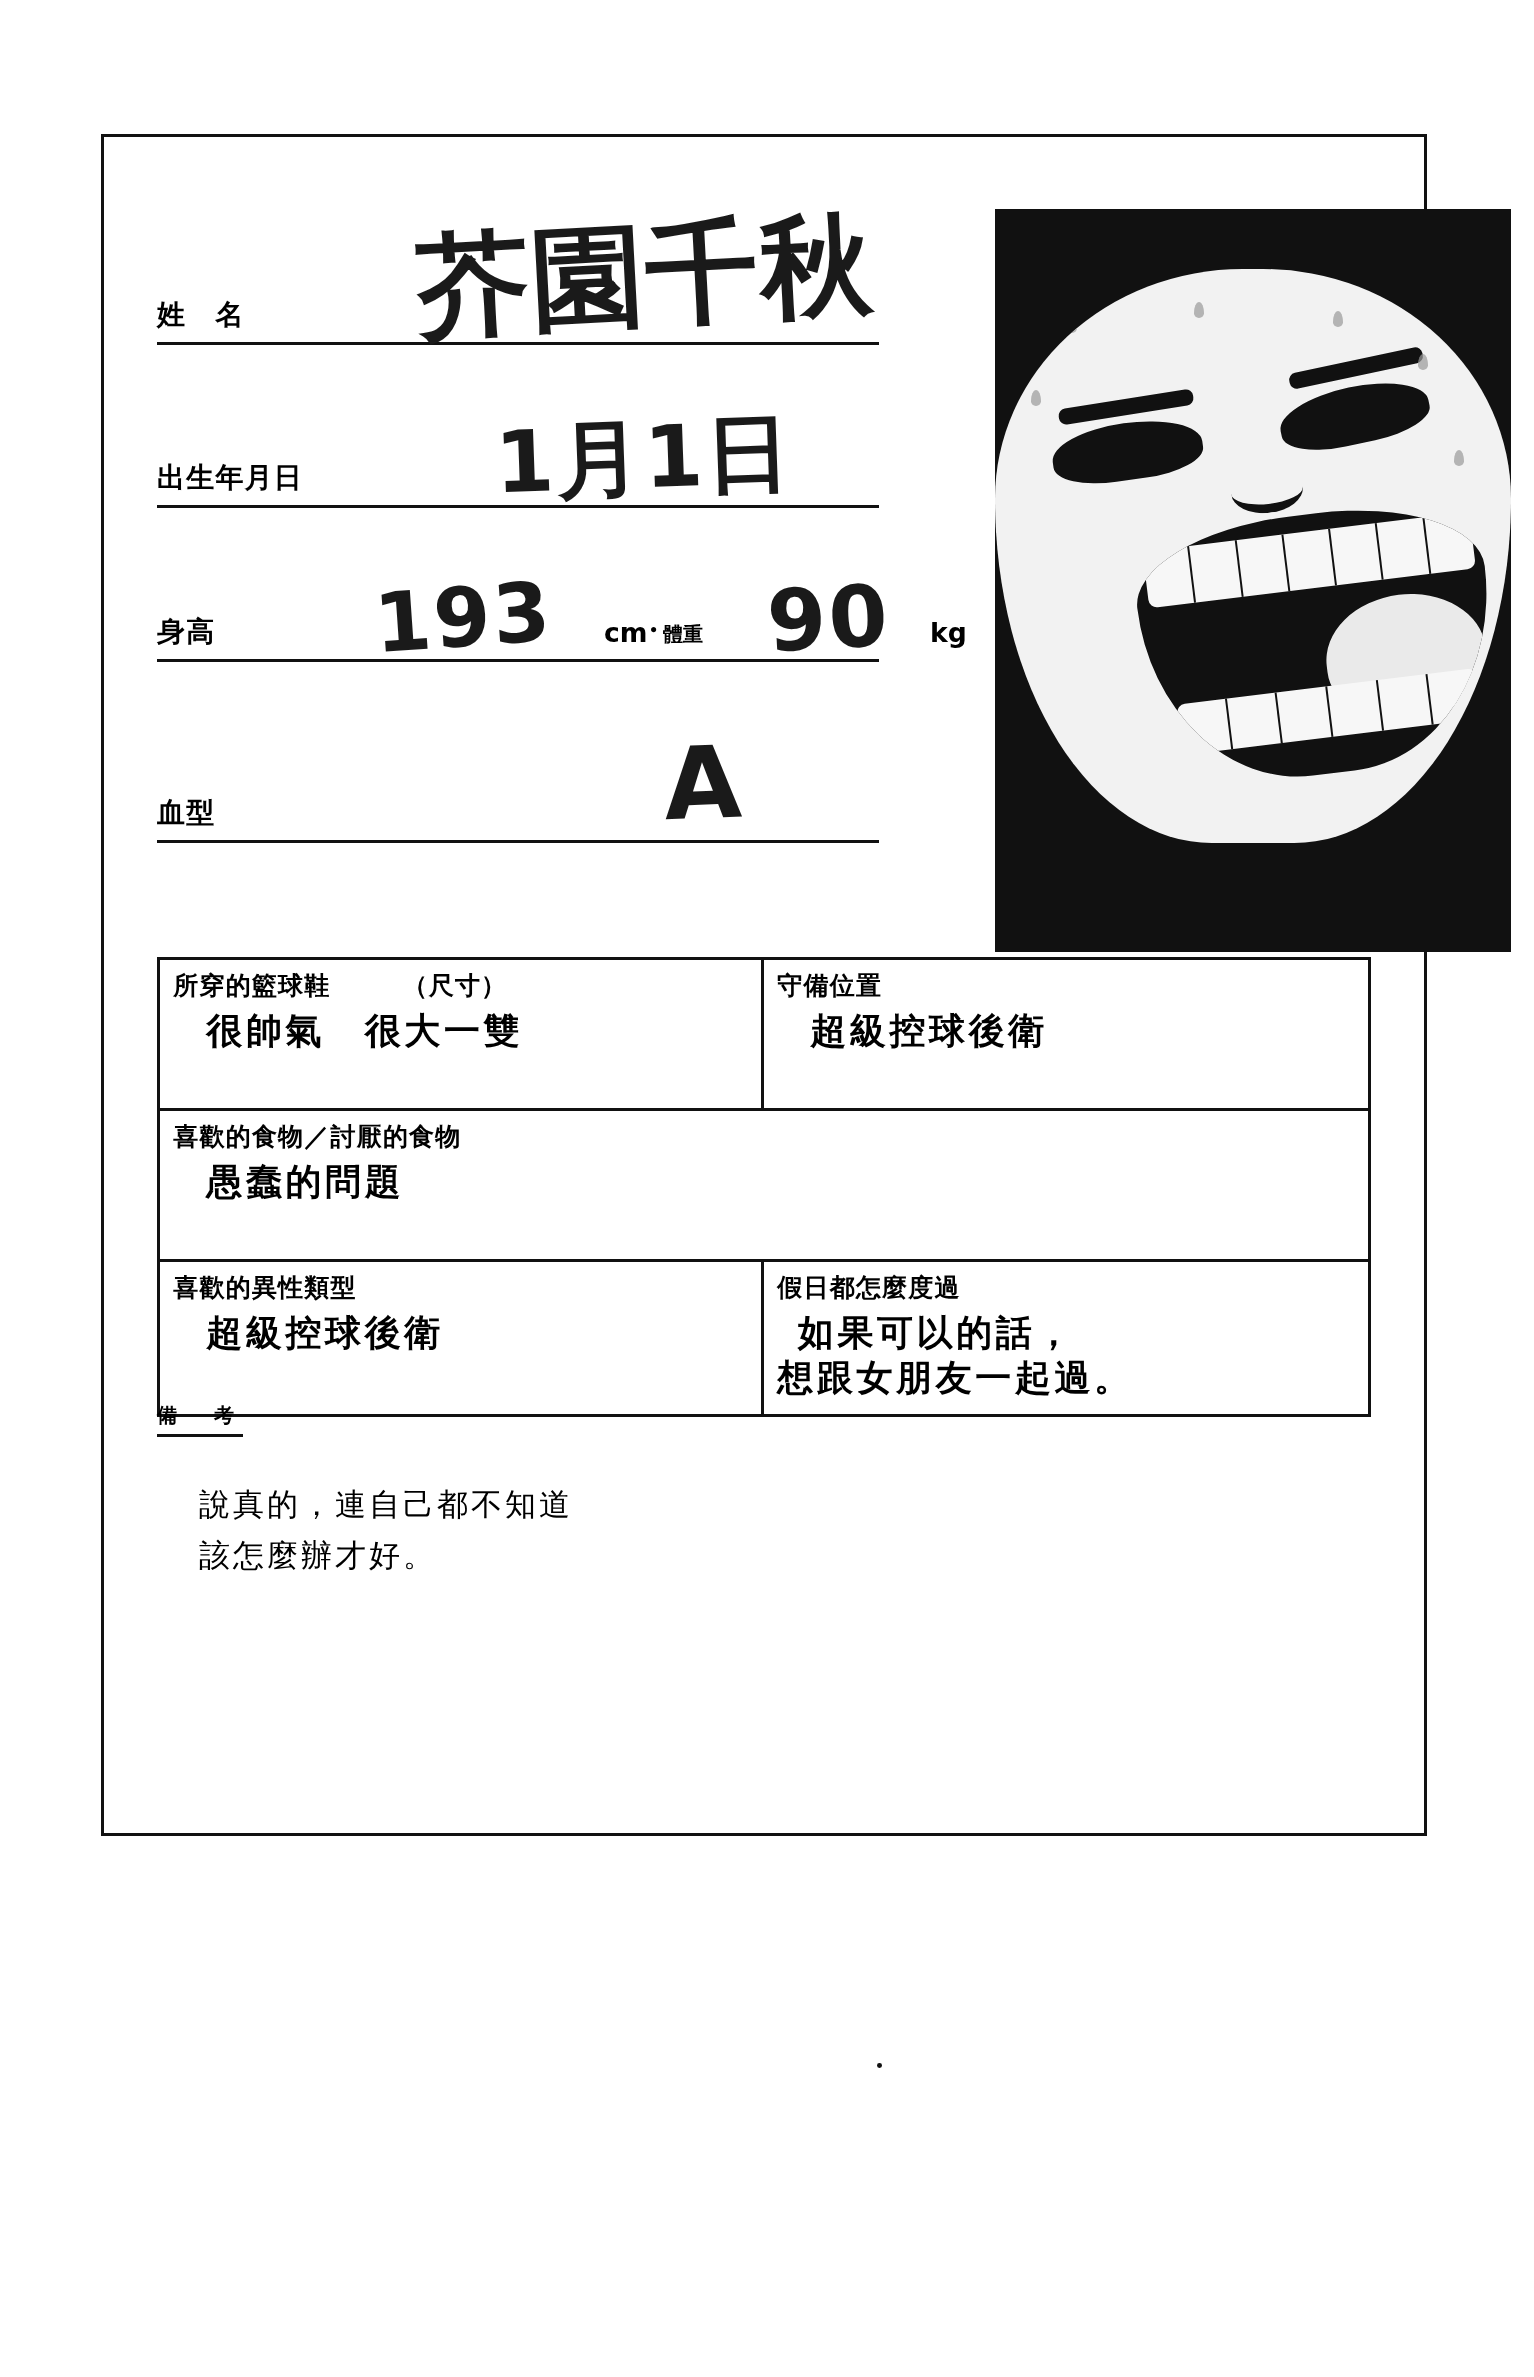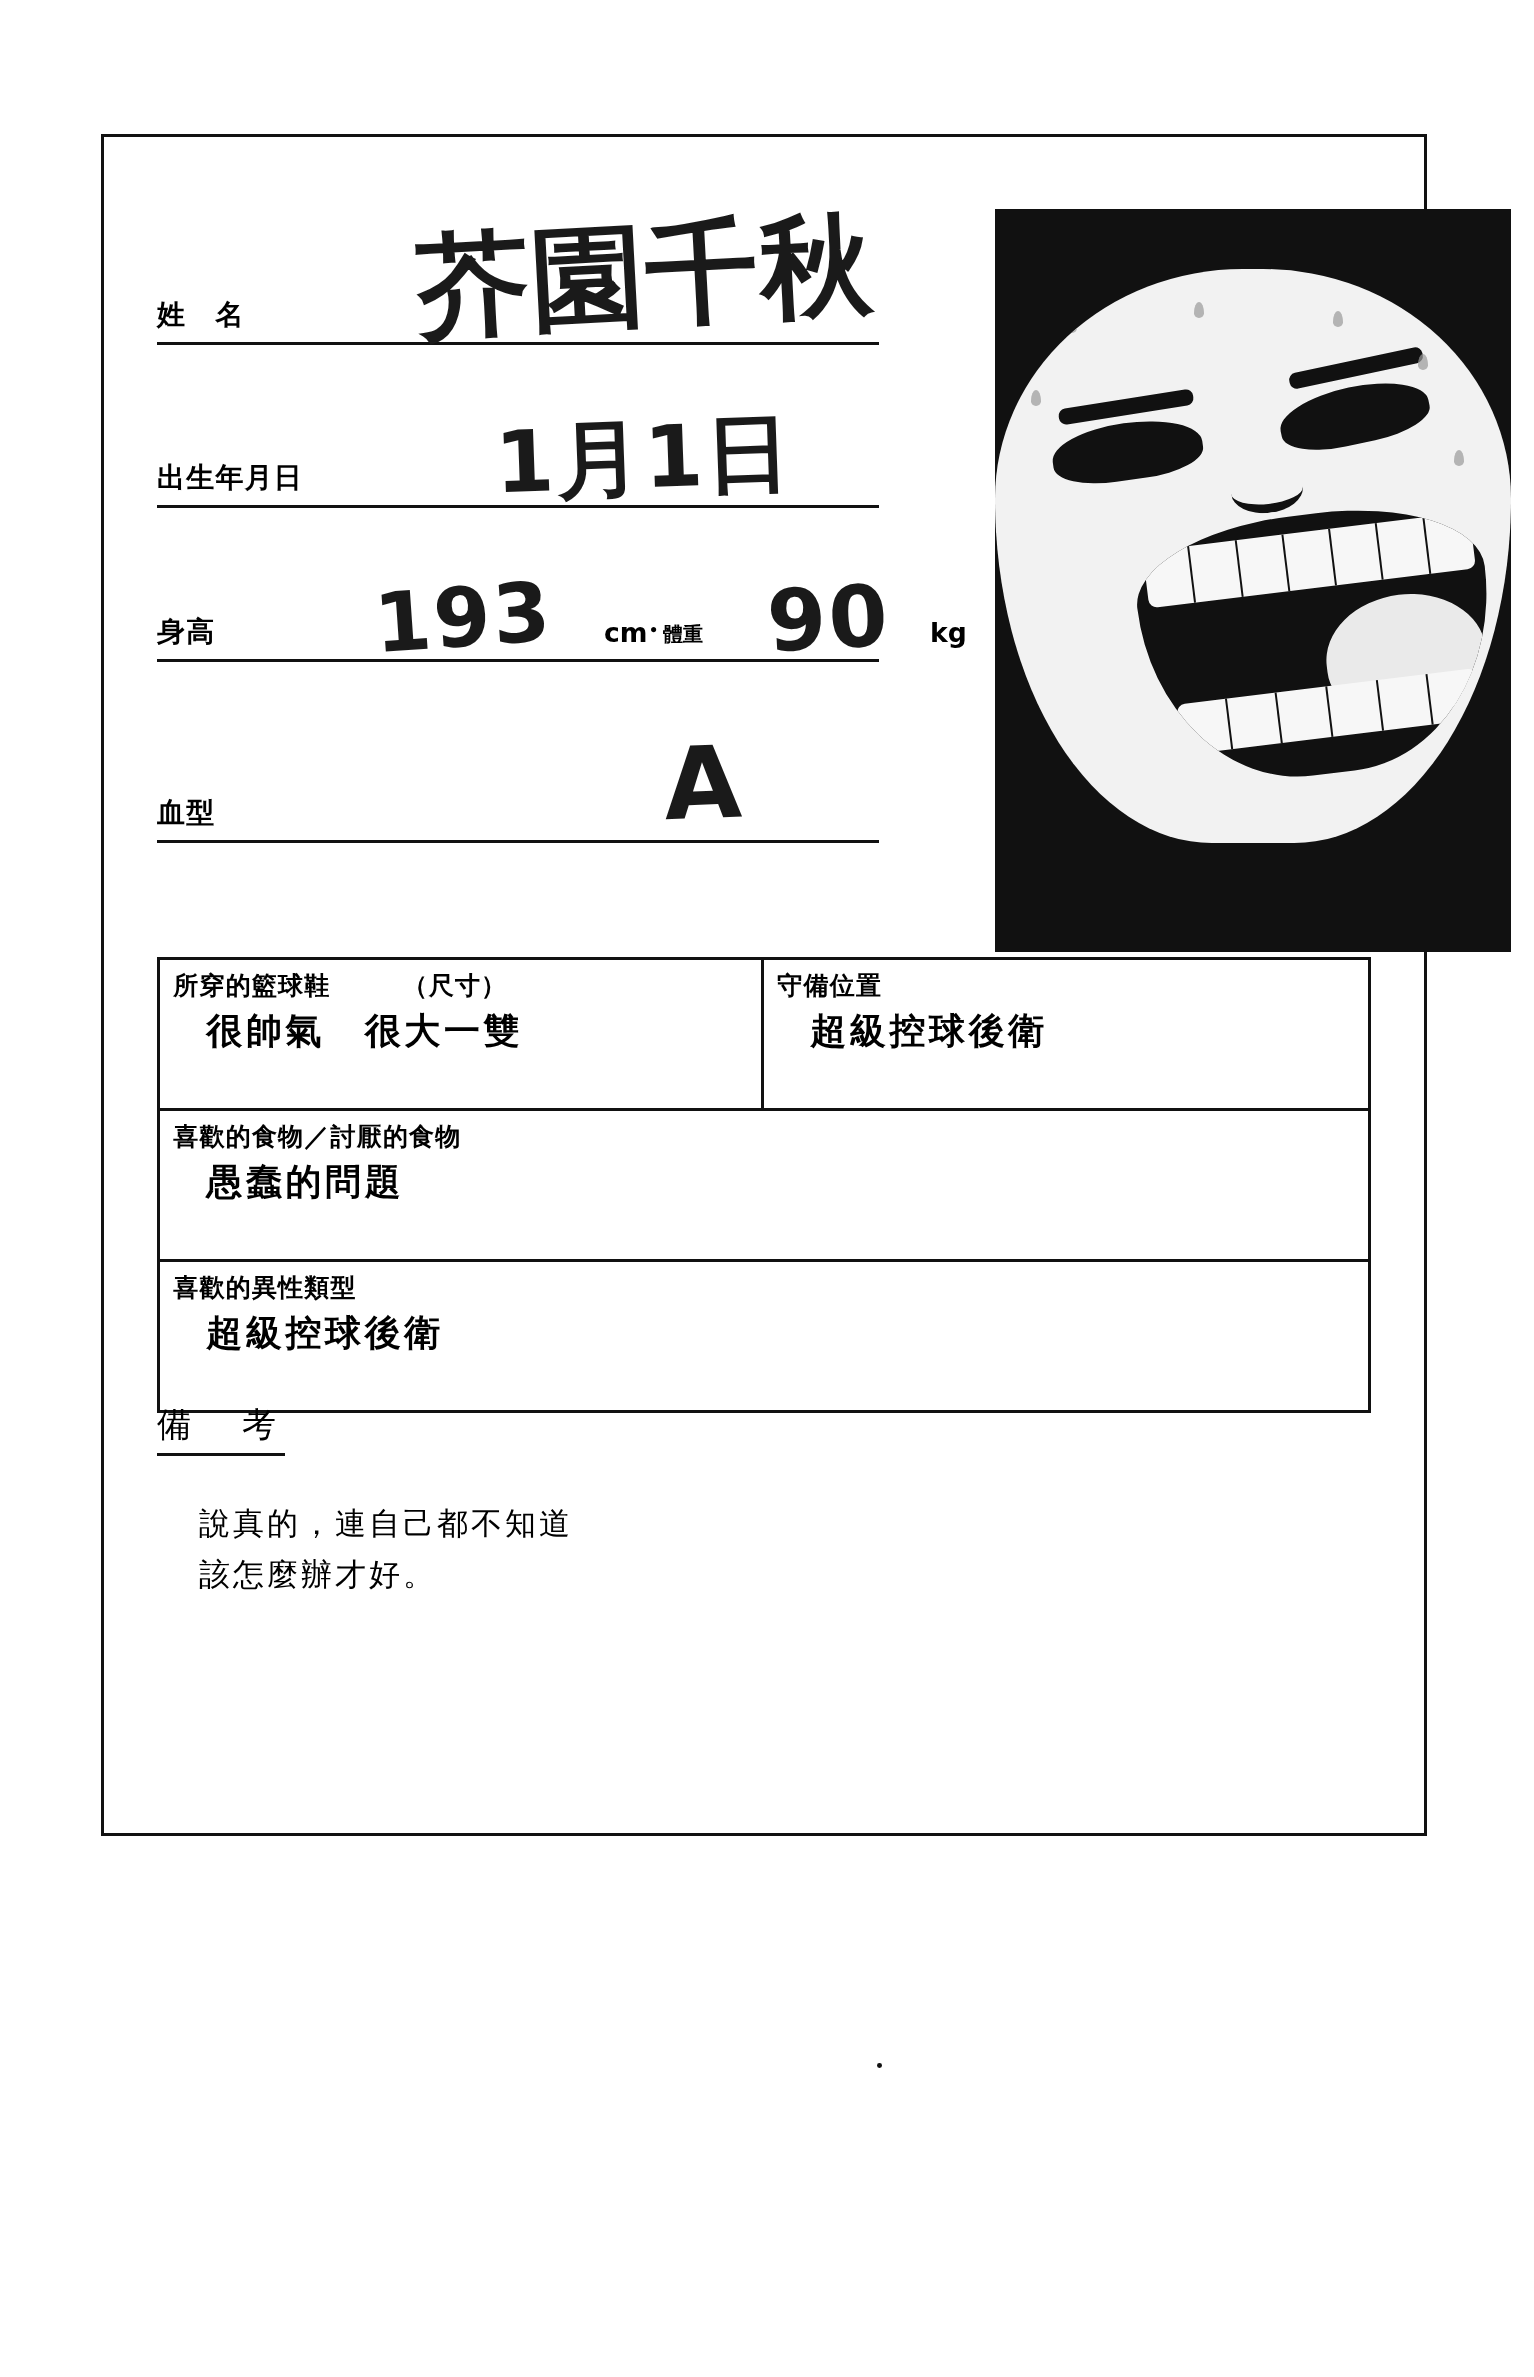--- a/index.html
+++ b/index.html
@@ -284,22 +284,22 @@
   }
 
   
   .remarks {
     position: absolute;
     left: 53px;
     top: 1265px;
     width: 1184px;
   }
   .remarks-label {
-    font-size: 34px;
-    font-weight: normal;
+    font-size: 20px;
+    font-weight: bold;
     letter-spacing: 8.5px;
     border-bottom: 3px solid #111111;
     display: inline-block;
     padding-bottom: 4.8px;
   }
   .remarks-text {
     margin-top: 42px;
     margin-left: 42px;
     font-size: 31px;
     font-family: "DejaVu Serif", serif;
@@ -405,20 +405,25 @@
         <span class="cell-label">喜歡的食物／討厭的食物</span>
         <span class="cell-value">愚蠢的問題</span>
       </div>
     </div>
 
     <div class="grid-row">
       <div class="grid-cell">
         <span class="cell-label">喜歡的異性類型</span>
         <span class="cell-value">超級控球後衛</span>
       </div>
+      <div class="grid-cell">
+        <span class="cell-label">假日都怎麼度過</span>
+        <span class="cell-value overflow">如果可以的話，
+想跟女朋友一起過。</span>
+      </div>
     </div>
   </div>
 
   <div class="remarks">
     <span class="remarks-label">備　考</span>
     <div class="remarks-text">說真的，連自己都不知道
 該怎麼辦才好。</div>
   </div>
 
   <div class="page-dot"></div>

